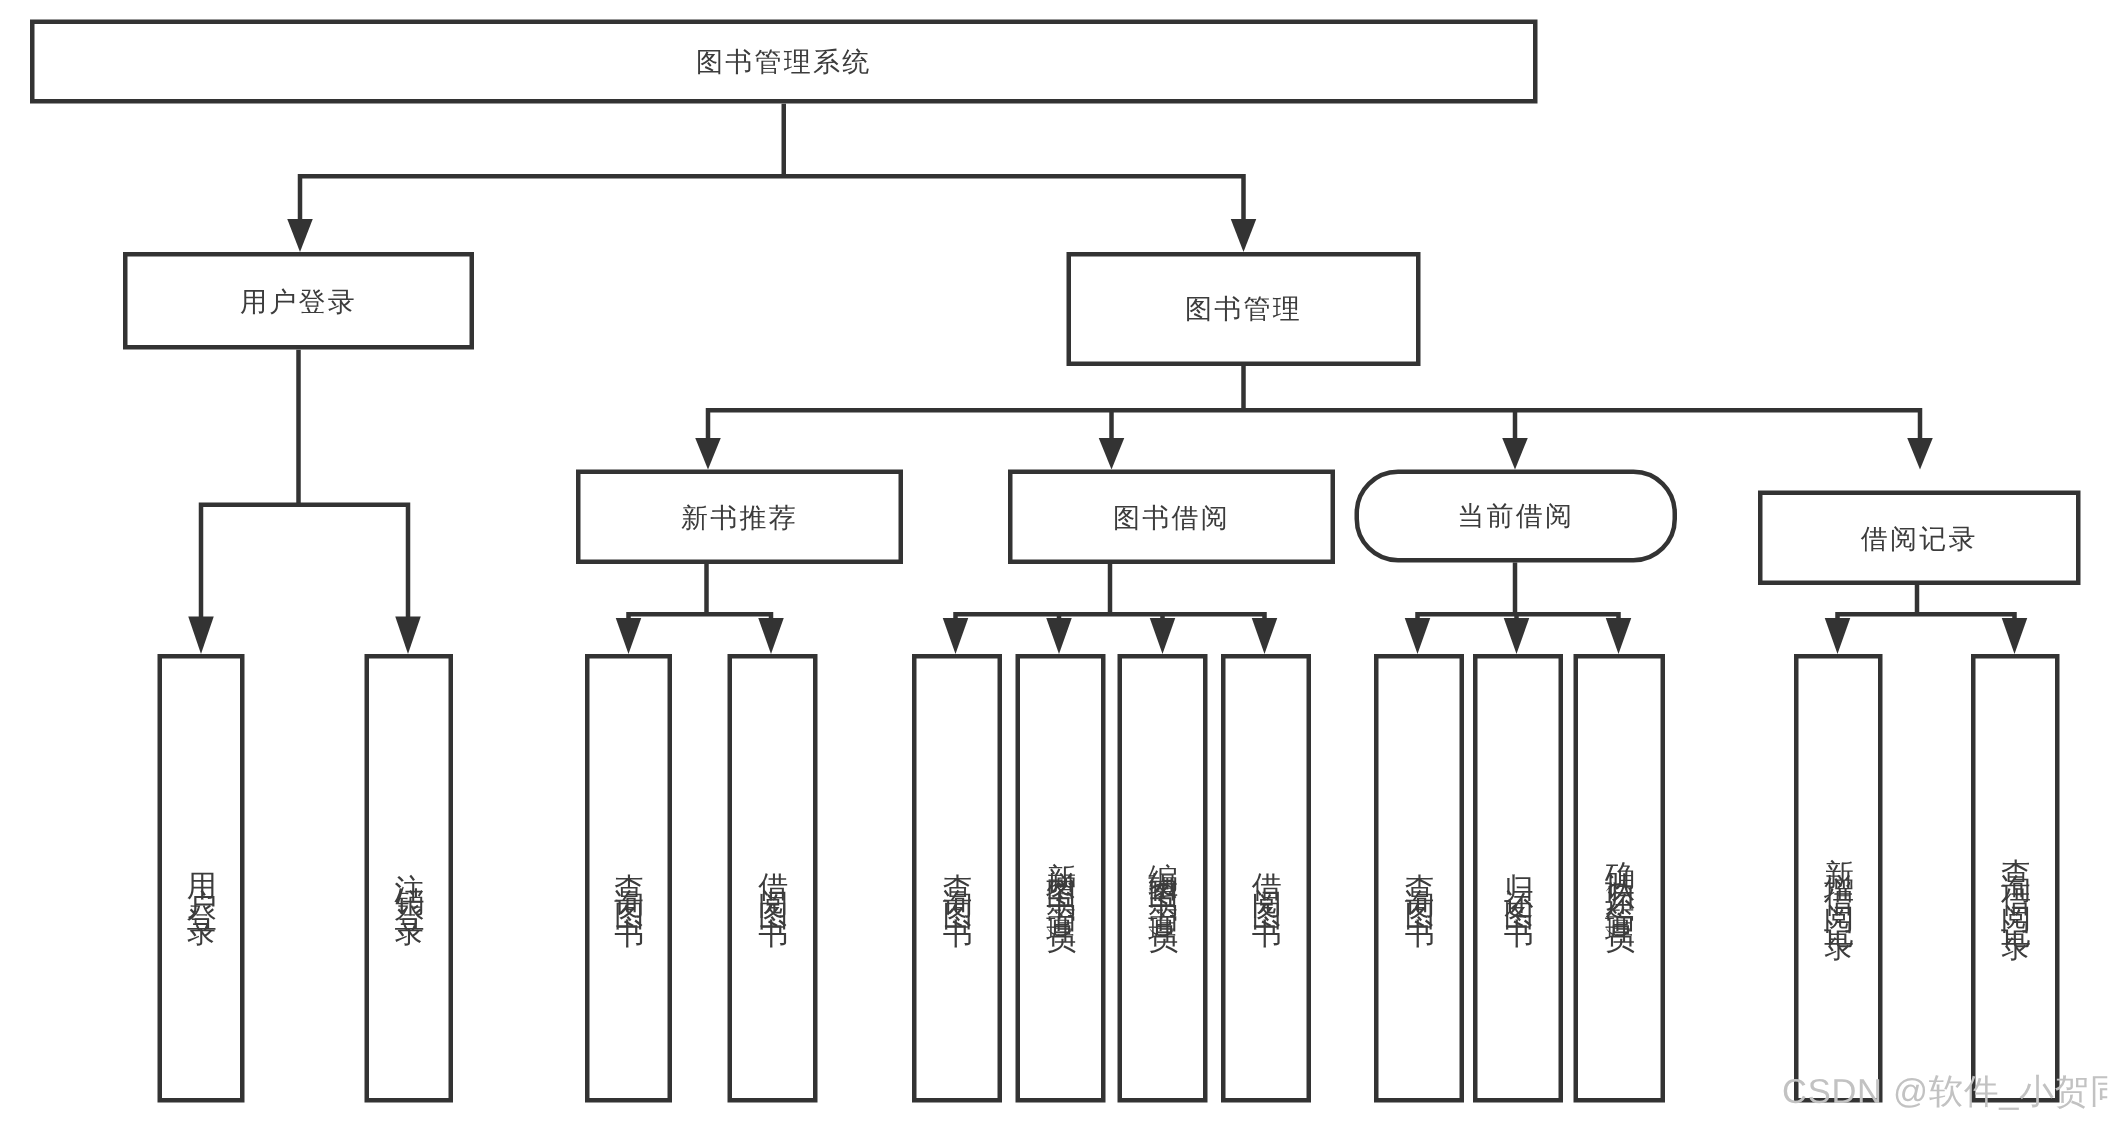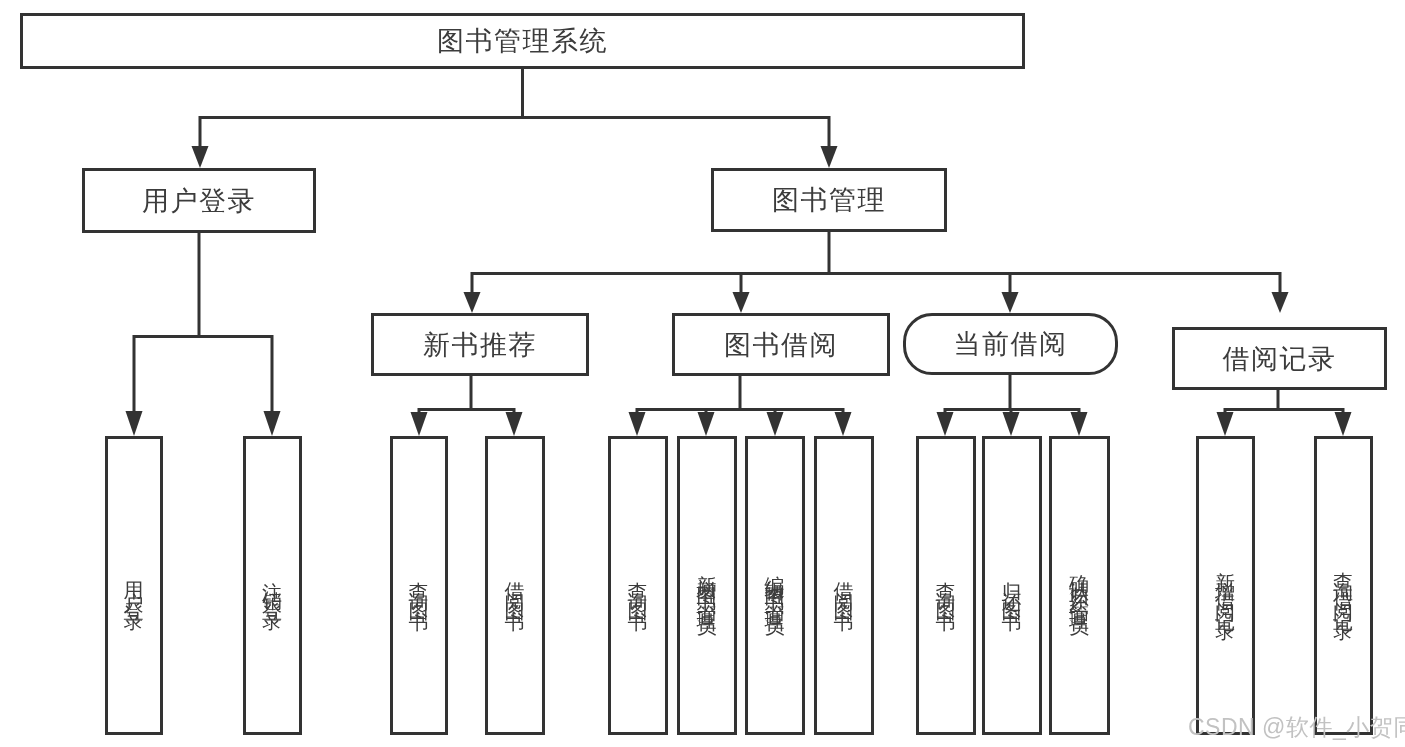--- a/index.html
+++ b/index.html
@@ -27,21 +27,21 @@
     box-sizing: border-box;
     border: 3px solid #333333;
     background: #ffffff;
     display: flex;
     align-items: center;
     justify-content: center;
     color: #3c3c3c;
     z-index: 2;
   }
   .node .lbl {
-    font-size: 27px;
+    font-size: 18px;
     letter-spacing: 1.5px;
     white-space: nowrap;
   }
   .node .vlbl {
     font-size: 20px;
     writing-mode: vertical-rl;
     text-orientation: mixed;
     letter-spacing: 10px;
     line-height: 1;
     white-space: nowrap;
@@ -134,25 +134,25 @@
     </g>
   </svg>
 
   <div class="node" style="left:20px; top:13px; width:1005px; height:56px;">
     <span class="lbl">图书管理系统</span>
   </div>
 
   <div class="node" style="left:82px; top:168px; width:234px; height:65px;">
     <span class="lbl">用户登录</span>
   </div>
-  <div class="node" style="left:711px; top:168px; width:236px; height:64px;">
+  <div class="node" style="left:711px; top:168px; width:236px; height:76px;">
     <span class="lbl">图书管理</span>
   </div>
 
-  <div class="node" style="left:371px; top:313px; width:218px; height:63px;">
+  <div class="node" style="left:384px; top:313px; width:218px; height:63px;">
     <span class="lbl">新书推荐</span>
   </div>
   <div class="node" style="left:632px; top:313px; width:218px; height:63px;margin-left:40px;">
     <span class="lbl">图书借阅</span>
   </div>
   <div class="node" style="left:903px; top:313px; width:215px; height:62px;border-radius:29px;">
     <span class="lbl">当前借阅</span>
   </div>
   <div class="node" style="left:1172px; top:313px; width:215px; height:63px;margin-top:14px;">
     <span class="lbl">借阅记录</span>

